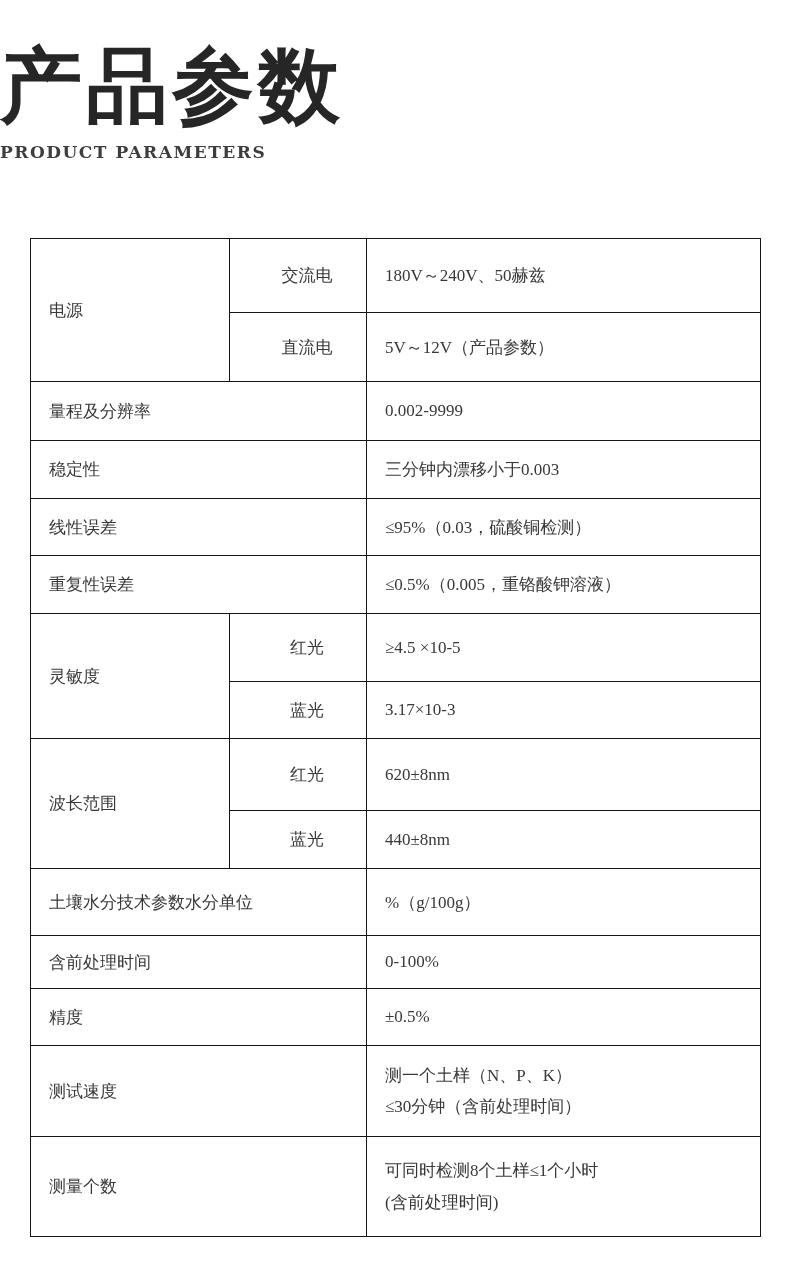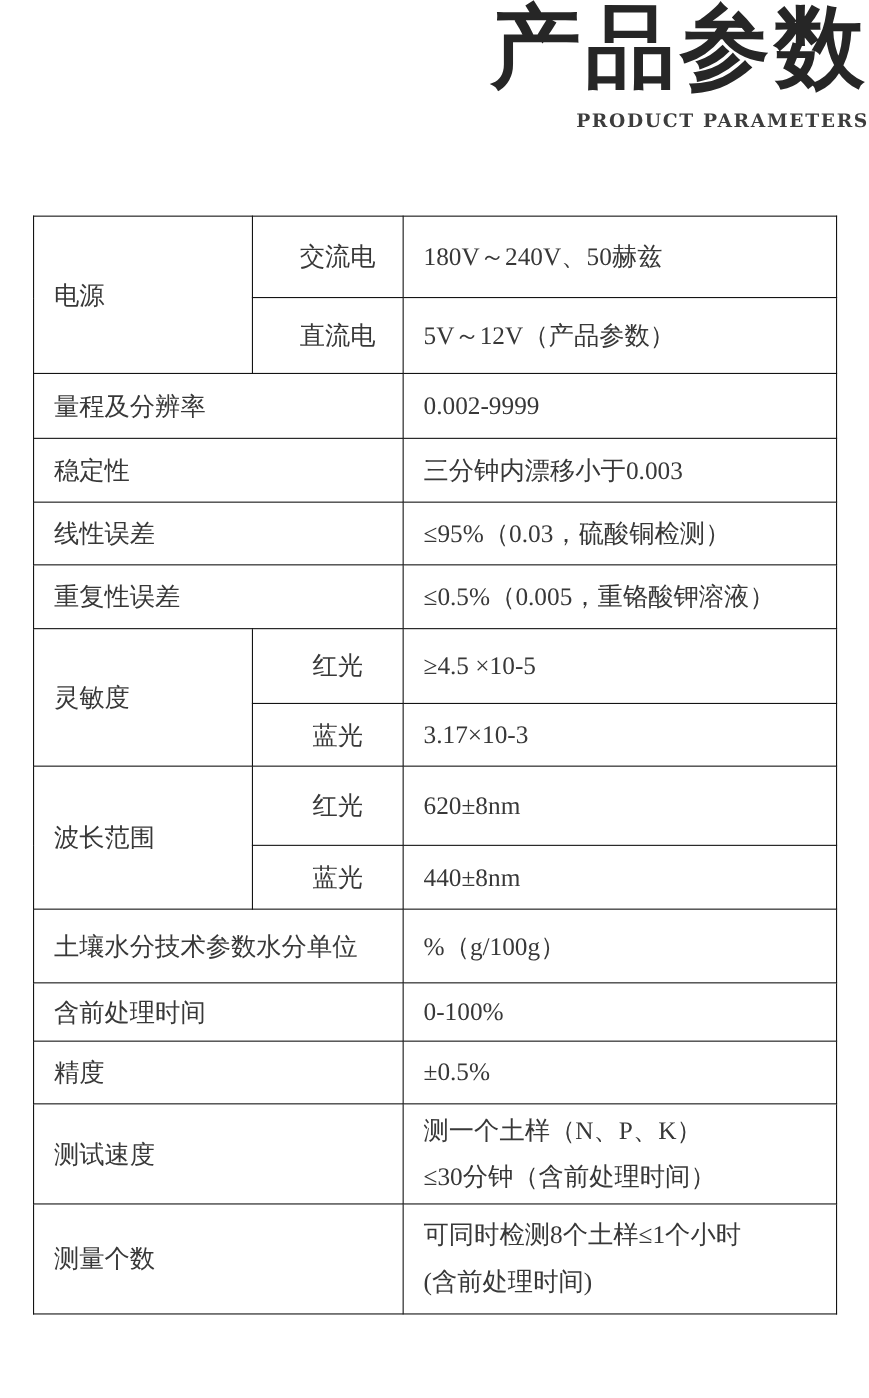--- a/index.html
+++ b/index.html
@@ -1,36 +1,36 @@
 <!DOCTYPE html>
 <html><head>
 <meta charset="utf-8">
 <style>
   html,body{margin:0;padding:0;}
   body{
     width:790px;height:1271px;background:#ffffff;
     font-family:"DejaVu Serif","Liberation Serif",serif;
     color:#383838;overflow:hidden;
   }
-  .header{ text-align:right; }
+  .header{ text-align:left; padding-top:42px; }
   .title{
     font-size:82px; line-height:1.05; font-weight:900;
     color:#262626; letter-spacing:4px; margin:0;
   }
   .subtitle{
     margin-top:14px; font-size:17px; letter-spacing:1.5px;
     color:#3d3d3d; font-weight:700;
   }
   table.spec{
     border-collapse:collapse; table-layout:fixed;
     width:731px; margin:76px 0 0 30px;
   }
   table.spec td{
     border:1px solid #141414;
-    font-size:23px; color:#383838;
+    font-size:17px; color:#383838;
     padding:0 0 0 18px; vertical-align:middle;
     overflow:hidden; white-space:nowrap;
   }
   td.sub{ text-align:center; padding:0; }
   td.val{ padding-left:18px;font-family:Liberation Serif, serif; }
   td.val .line{ display:block; line-height:1.85; }
   .col-label{width:199px;} .col-sub{width:137px;}
 </style>
 </head>
 <body>

